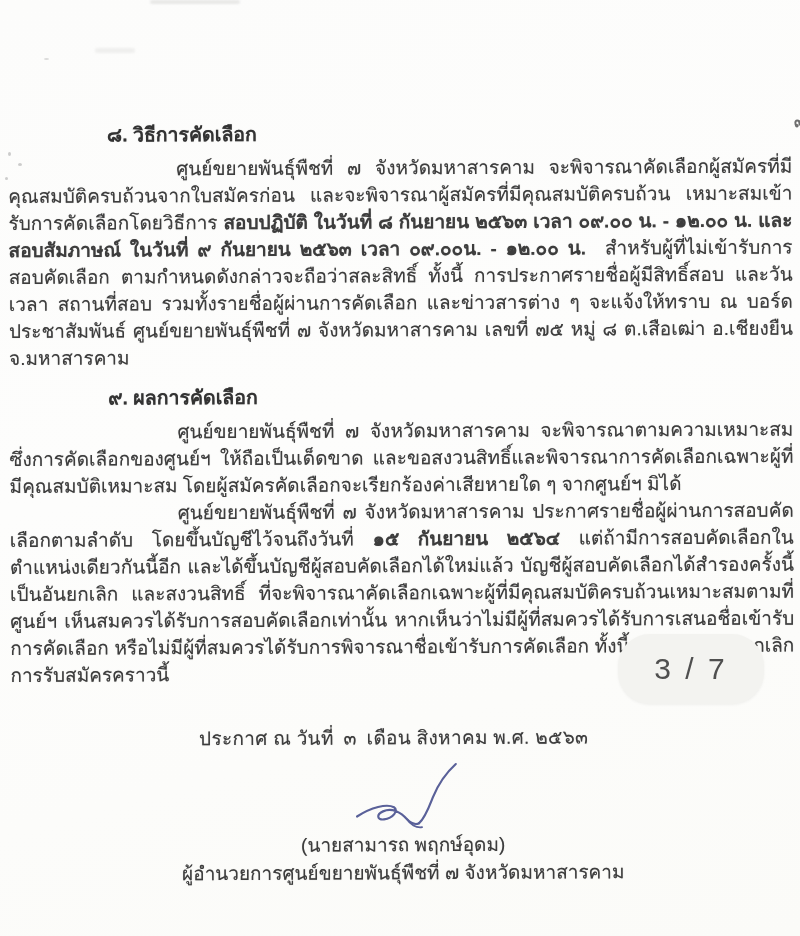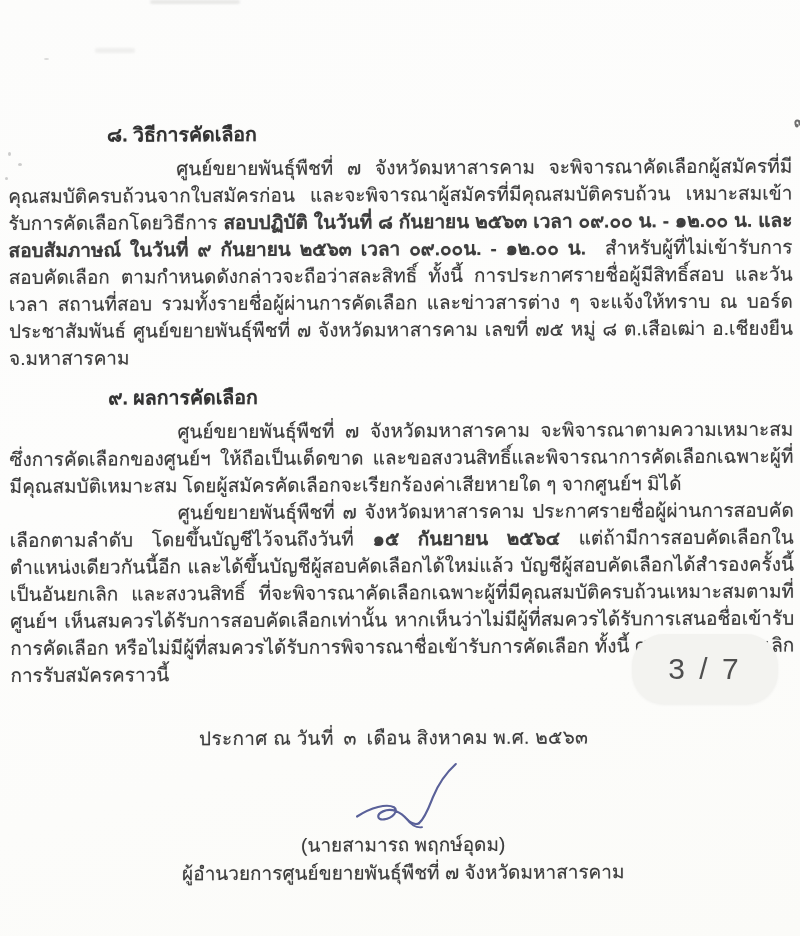--- a/index.html
+++ b/index.html
@@ -64,21 +64,21 @@
     margin-top: 10px;
     display: flex;
     justify-content: center;
   }
   .sig-wrap svg { display: block; margin-left: 6px; }
   .signer-name { font-size: 19px; margin-top: -6px; }
   .signer-title { font-size: 19px; margin-top: 1px; }
   
   .page-badge {
     position: absolute;
-    left: 632px;
+    left: 618px;
     top: 634px;
     width: 146px;
     height: 70px;
     background: #f3f3f0;
     border-radius: 32px;
     display: flex;
     align-items: center;
     justify-content: center;
     font-size: 30px;
     color: #4f4f4f;

